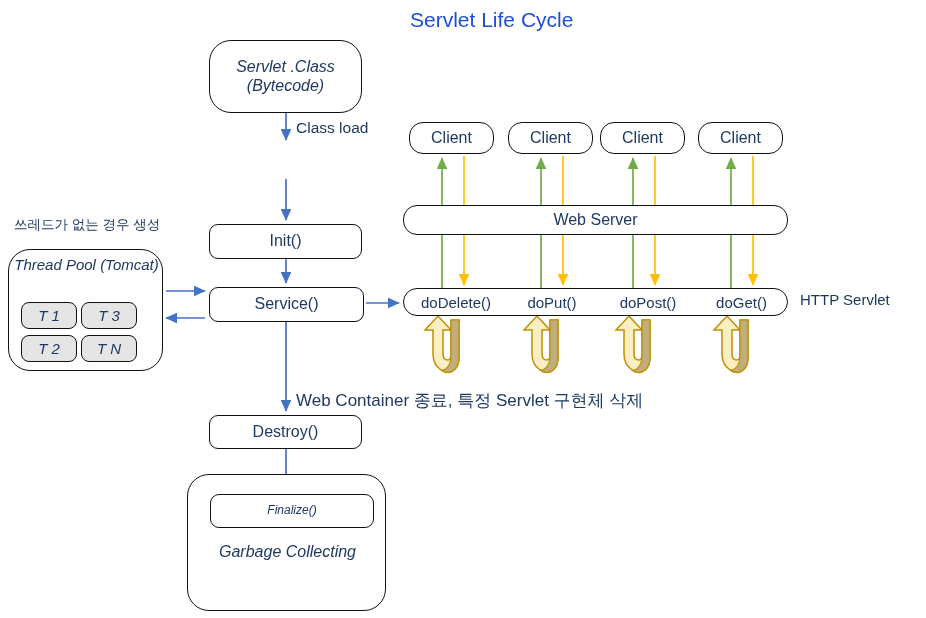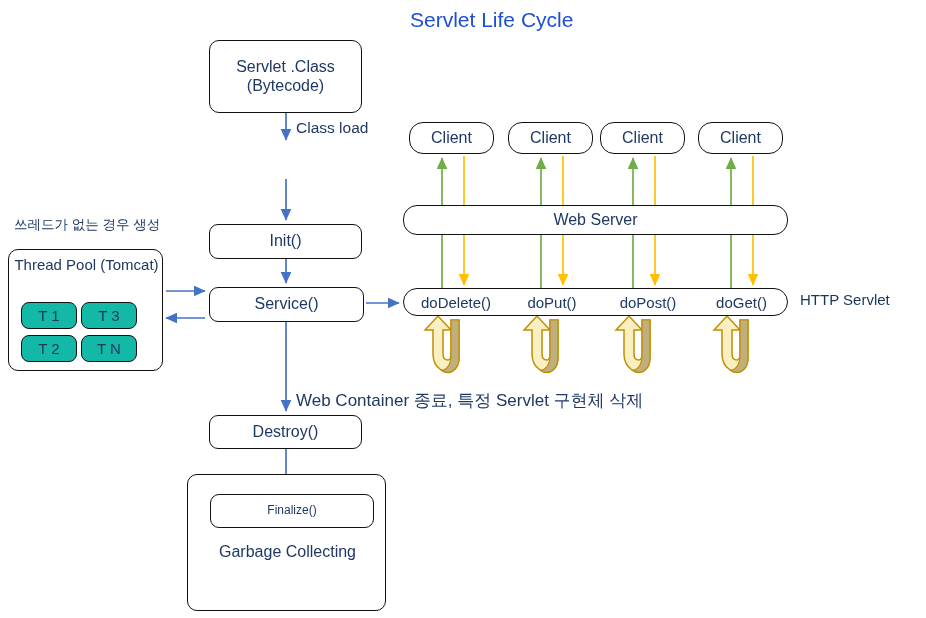--- a/index.html
+++ b/index.html
@@ -20,21 +20,21 @@
     background:#ffffff;
     display:flex;
     align-items:center;
     justify-content:center;
     text-align:center;
     line-height:1.16;
     color:#1f3864;
   }
   .rnd-sm{border-radius:9px;}
   .rnd-md{border-radius:14px;}
-  .rnd-lg{border-radius:10px;}
+  .rnd-lg{border-radius:22px;font-style:italic;}
   .title{
     position:absolute;
     color:#1d4ed8;
     font-size:21px;
     white-space:nowrap;
   }
   .plain{
     position:absolute;
     color:#1f3864;
     white-space:nowrap;
@@ -47,21 +47,21 @@
   #box-init{left:209px;top:224px;width:153px;height:35px;font-size:16px;}
   #box-service{left:209px;top:287px;width:155px;height:35px;font-size:16px;}
   #box-destroy{left:209px;top:415px;width:153px;height:34px;font-size:16px;}
   #box-gc{left:187px;top:474px;width:199px;height:137px;display:block;}
   #box-finalize{position:absolute;left:22px;top:19px;width:164px;height:34px;font-size:12px;}
   #gc-label{position:absolute;left:0;top:68px;width:199px;text-align:center;font-size:16px;color:#1f3864;}
   #box-threadpool{left:8px;top:249px;width:155px;height:122px;display:block;}
   #tp-title{position:absolute;left:0;top:6px;width:155px;text-align:center;font-size:15px;line-height:1.15;color:#1f3864;}
   .tcell{
     position:absolute;box-sizing:border-box;border:1.6px solid #111;border-radius:8px;
-    background:#14b8a6;display:flex;align-items:center;justify-content:center;font-size:15px;color:#1f3864;
+    background:#e5e5e5;display:flex;align-items:center;justify-content:center;font-size:15px;color:#1f3864;
     width:56px;height:27px;
   }
   #t1{left:12px;top:52px;} #t3{left:72px;top:52px;}
   #t2{left:12px;top:85px;} #tn{left:72px;top:85px;}
   #tp-note{left:14px;top:216px;font-size:13.5px;}
   .client{width:85px;height:32px;font-size:16px;top:122px;}
   #client-0{left:409px;} #client-1{left:508px;} #client-2{left:600px;} #client-3{left:698px;}
   #box-webserver{left:403px;top:205px;width:385px;height:30px;font-size:16px;}
   #box-httpservlet{left:403px;top:288px;width:385px;height:28px;display:block;}
   .method{

